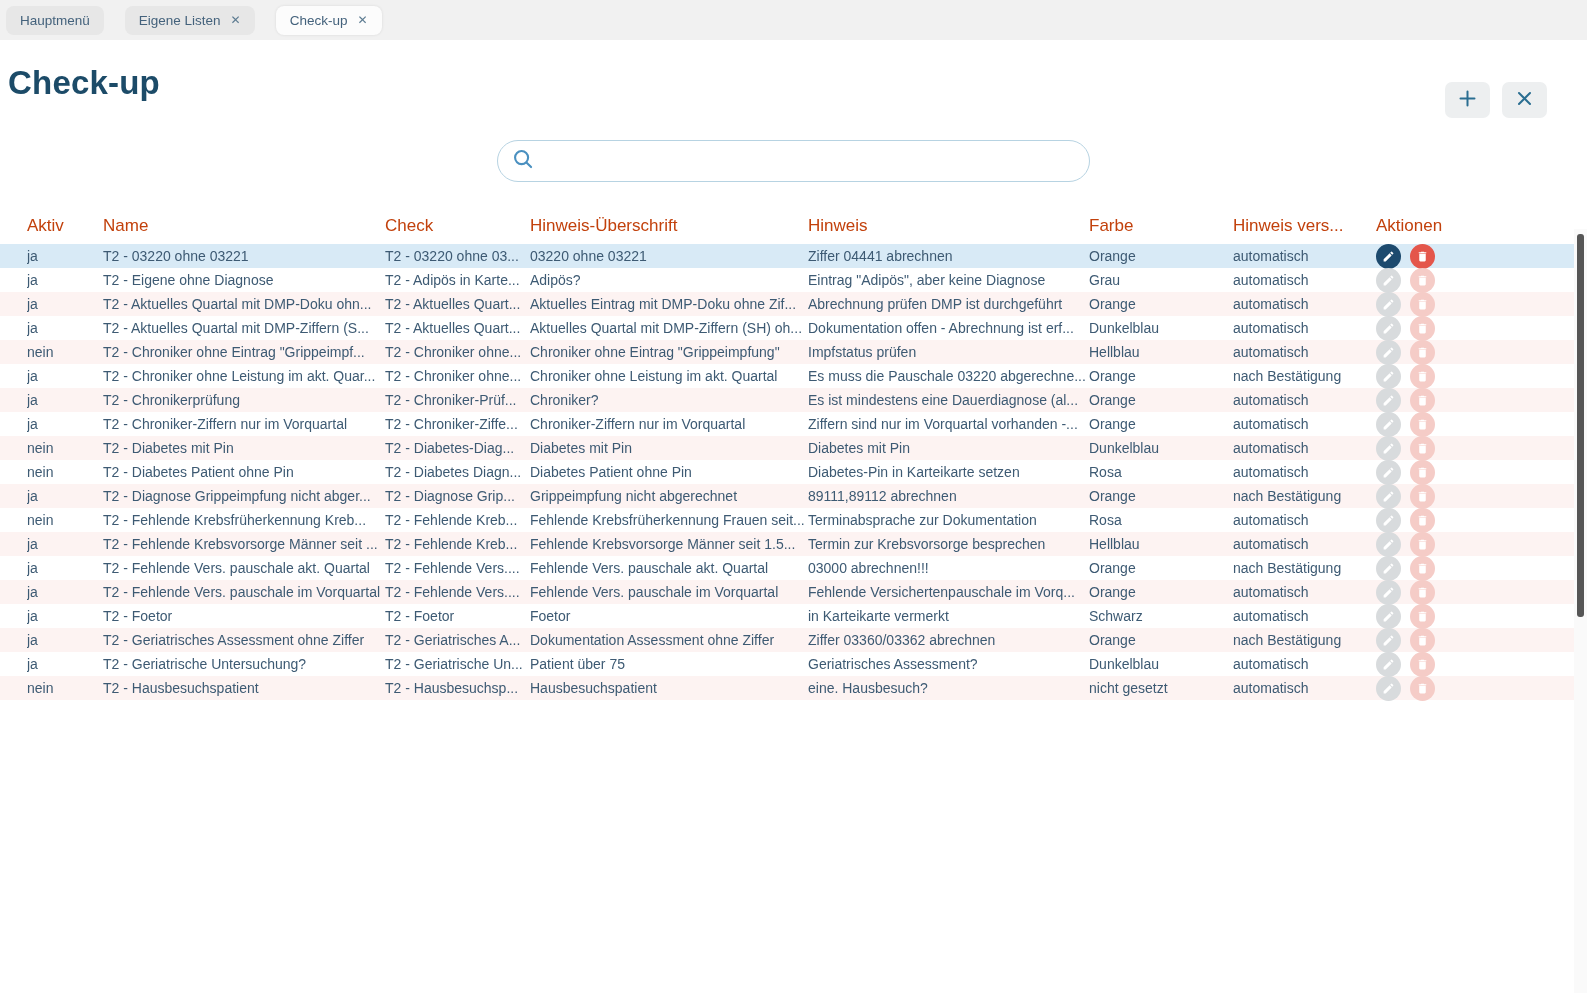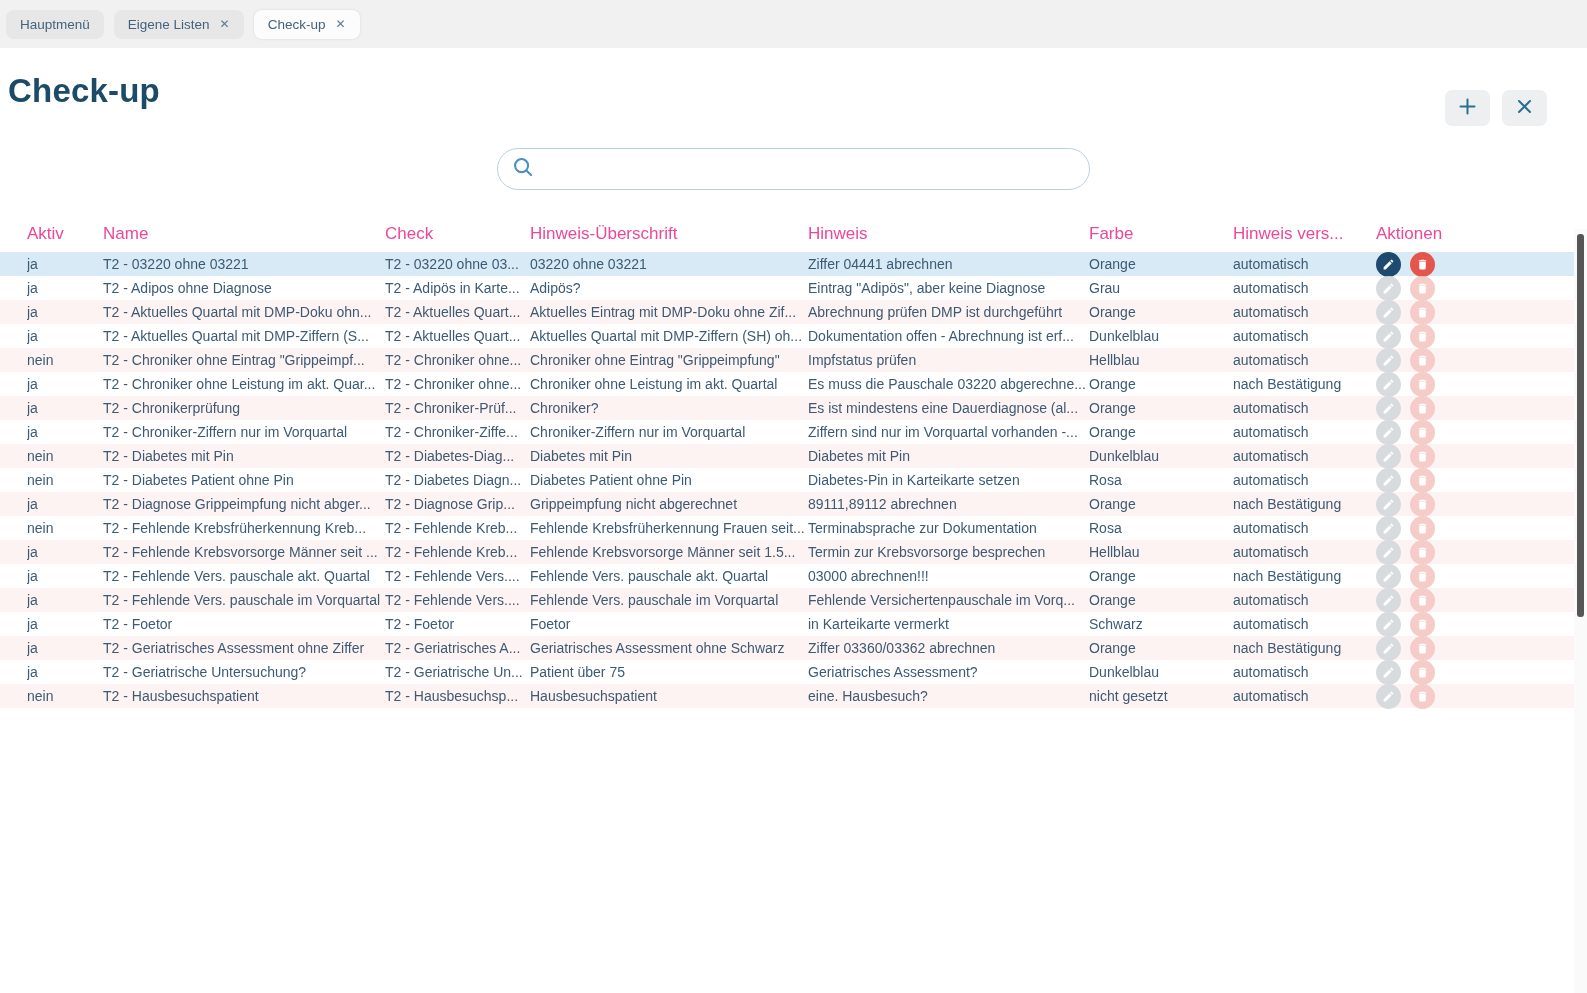--- a/index.html
+++ b/index.html
@@ -1,21 +1,21 @@
 <!DOCTYPE html>
 <html lang="de"><head>
 <meta charset="utf-8">
 <style>
   * { margin:0; padding:0; box-sizing:border-box; }
   html,body { width:1587px; height:993px; overflow:hidden; background:#fff;
     font-family:"Liberation Sans", sans-serif; color:#3d5a73; }
 
   
-  .tabbar { height:48px; background:#f1f1f1; display:flex; align-items:center;
-    padding:0 6px; gap:10px; }
+  .tabbar { height:40px; background:#f1f1f1; display:flex; align-items:center;
+    padding:0 6px; gap:21px; }
   .tab { display:flex; align-items:center; gap:10px; height:29px; padding:0 14px;
     border-radius:8px; background:#e7e7e7; font-size:13.5px; color:#44627c;
     cursor:default; white-space:nowrap; }
   .tab.active { background:#fcfcfc; box-shadow:0 0 3px rgba(0,0,0,.10); }
   .tab-close { font-size:12px; color:#5b7a90; line-height:1; }
 
   
   .page-header { display:flex; justify-content:space-between; align-items:flex-start;
     padding:24px 40px 0 8px; }
   .page-title { font-size:33px; font-weight:600; color:#1c4b68; letter-spacing:.2px; }
@@ -28,21 +28,21 @@
   .search-box { width:593px; height:42px; border:1px solid #b7d3e2; border-radius:21px;
     background:#fff; display:flex; align-items:center; padding:0 10px 0 14px; }
   .search-box input { flex:1; border:none; outline:none; background:transparent;
     font-size:15px; color:#3d5a73; margin-left:10px;
     font-family:"Liberation Sans", sans-serif; }
 
   
   .grid-row { display:grid;
     grid-template-columns:76px 282px 145px 278px 281px 144px 143px 1fr;
     padding-left:27px; align-items:center; }
-  .thead { margin-top:26px; height:36px; font-size:17px; color:#ec4899; }
+  .thead { margin-top:26px; height:36px; font-size:17px; color:#c2410c; }
   .thead .cell { white-space:nowrap; overflow:hidden; padding-right:12px; }
   .tbody { font-size:14px; }
   .row { height:24px; background:#ffffff; }
   .row.stripe { background:#fdf3f2; }
   .row.selected { background:#d8eaf6; }
   .cell { white-space:nowrap; overflow:hidden; text-overflow:clip; padding-right:12px; }
   .c-aktionen { display:flex; gap:9px; padding-right:0; }
 
   .icon-btn { width:25px; height:25px; border-radius:50%; display:flex;
     align-items:center; justify-content:center; cursor:pointer; flex:0 0 auto; }
@@ -138,21 +138,21 @@
         <span>
           <svg width="13" height="13" viewBox="0 0 24 24" fill="#fff">
             <path d="M6 19a2 2 0 0 0 2 2h8a2 2 0 0 0 2-2V7H6v12zM19 4h-3.5l-1-1h-5l-1 1H5v2h14V4z"></path>
           </svg>
         </span>
       </span>
     </div>
   </div>
       <div class="row grid-row">
     <div class="cell c-aktiv">ja</div>
-    <div class="cell c-name">T2 - Adipos ohne Diagnose</div>
+    <div class="cell c-name">T2 - Eigene ohne Diagnose</div>
     <div class="cell c-check">T2 - Adipös in Karte...</div>
     <div class="cell c-ueber">Adipös?</div>
     <div class="cell c-hinweis">Eintrag "Adipös", aber keine Diagnose</div>
     <div class="cell c-farbe">Grau</div>
     <div class="cell c-versand">automatisch</div>
     <div class="cell c-aktionen">
       <span class="icon-btn edit">
         <span>
           <svg width="13" height="13" viewBox="0 0 24 24" fill="#fff">
             <path d="M3 17.25V21h3.75L17.81 9.94l-3.75-3.75L3 17.25zM20.71 7.04a1 1 0 0 0 0-1.41l-2.34-2.34a1 1 0 0 0-1.41 0l-1.83 1.83 3.75 3.75 1.83-1.83z"></path>
@@ -515,21 +515,21 @@
             <path d="M6 19a2 2 0 0 0 2 2h8a2 2 0 0 0 2-2V7H6v12zM19 4h-3.5l-1-1h-5l-1 1H5v2h14V4z"></path>
           </svg>
         </span>
       </span>
     </div>
   </div>
       <div class="row grid-row stripe">
     <div class="cell c-aktiv">ja</div>
     <div class="cell c-name">T2 - Geriatrisches Assessment ohne Ziffer</div>
     <div class="cell c-check">T2 - Geriatrisches A...</div>
-    <div class="cell c-ueber">Geriatrisches Assessment ohne Schwarz</div>
+    <div class="cell c-ueber">Dokumentation Assessment ohne Ziffer</div>
     <div class="cell c-hinweis">Ziffer 03360/03362 abrechnen</div>
     <div class="cell c-farbe">Orange</div>
     <div class="cell c-versand">nach Bestätigung</div>
     <div class="cell c-aktionen">
       <span class="icon-btn edit">
         <span>
           <svg width="13" height="13" viewBox="0 0 24 24" fill="#fff">
             <path d="M3 17.25V21h3.75L17.81 9.94l-3.75-3.75L3 17.25zM20.71 7.04a1 1 0 0 0 0-1.41l-2.34-2.34a1 1 0 0 0-1.41 0l-1.83 1.83 3.75 3.75 1.83-1.83z"></path>
           </svg>
         </span>

